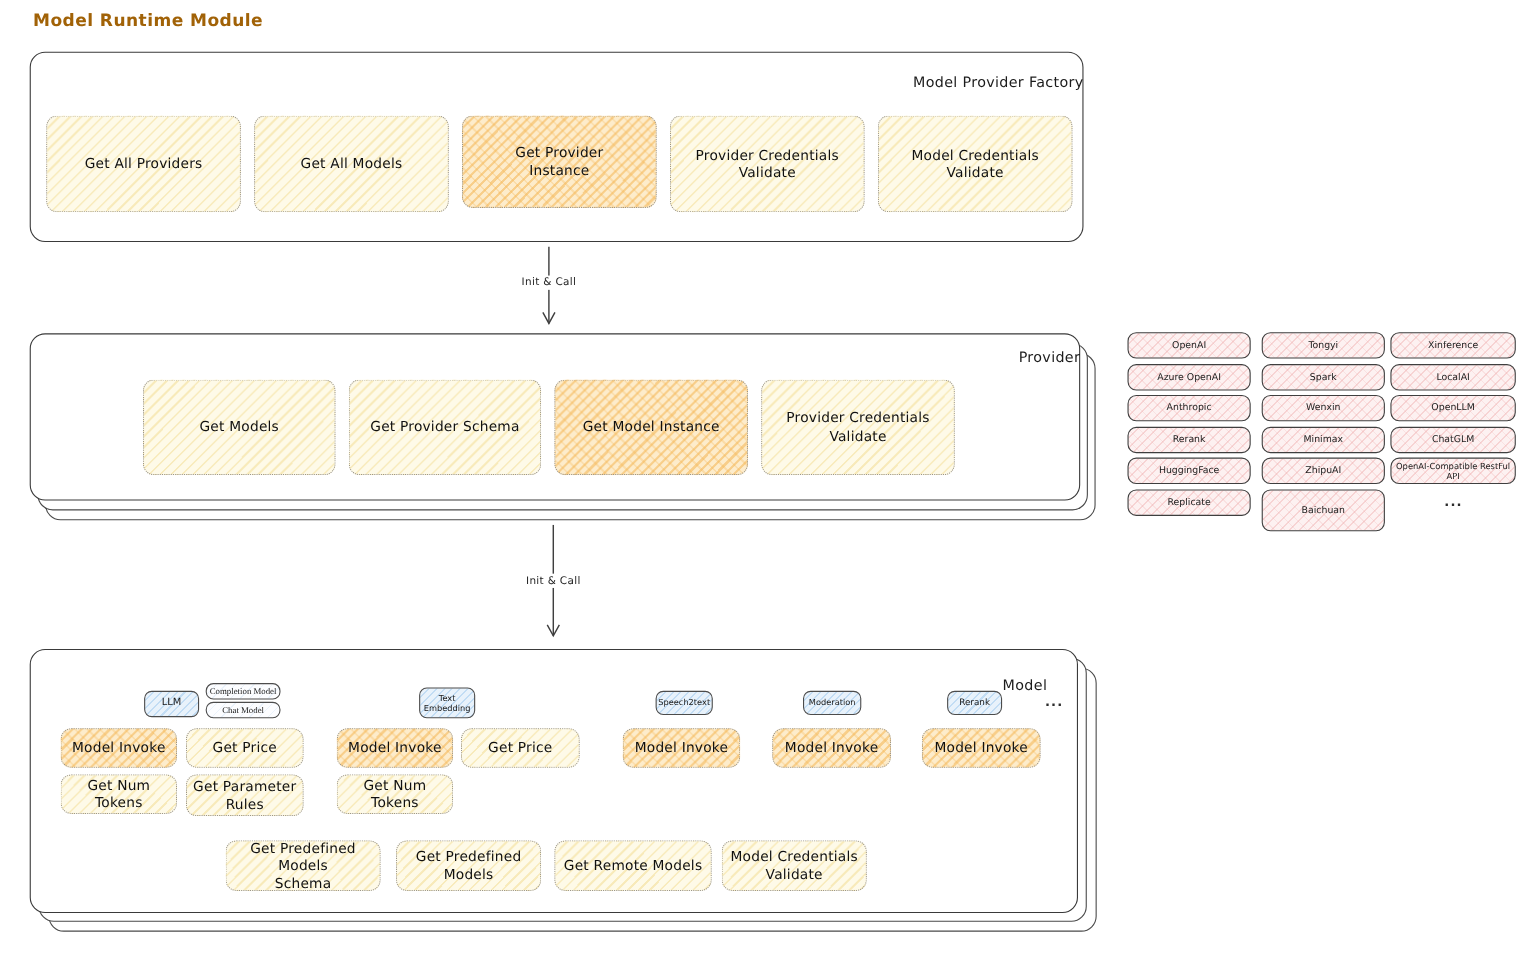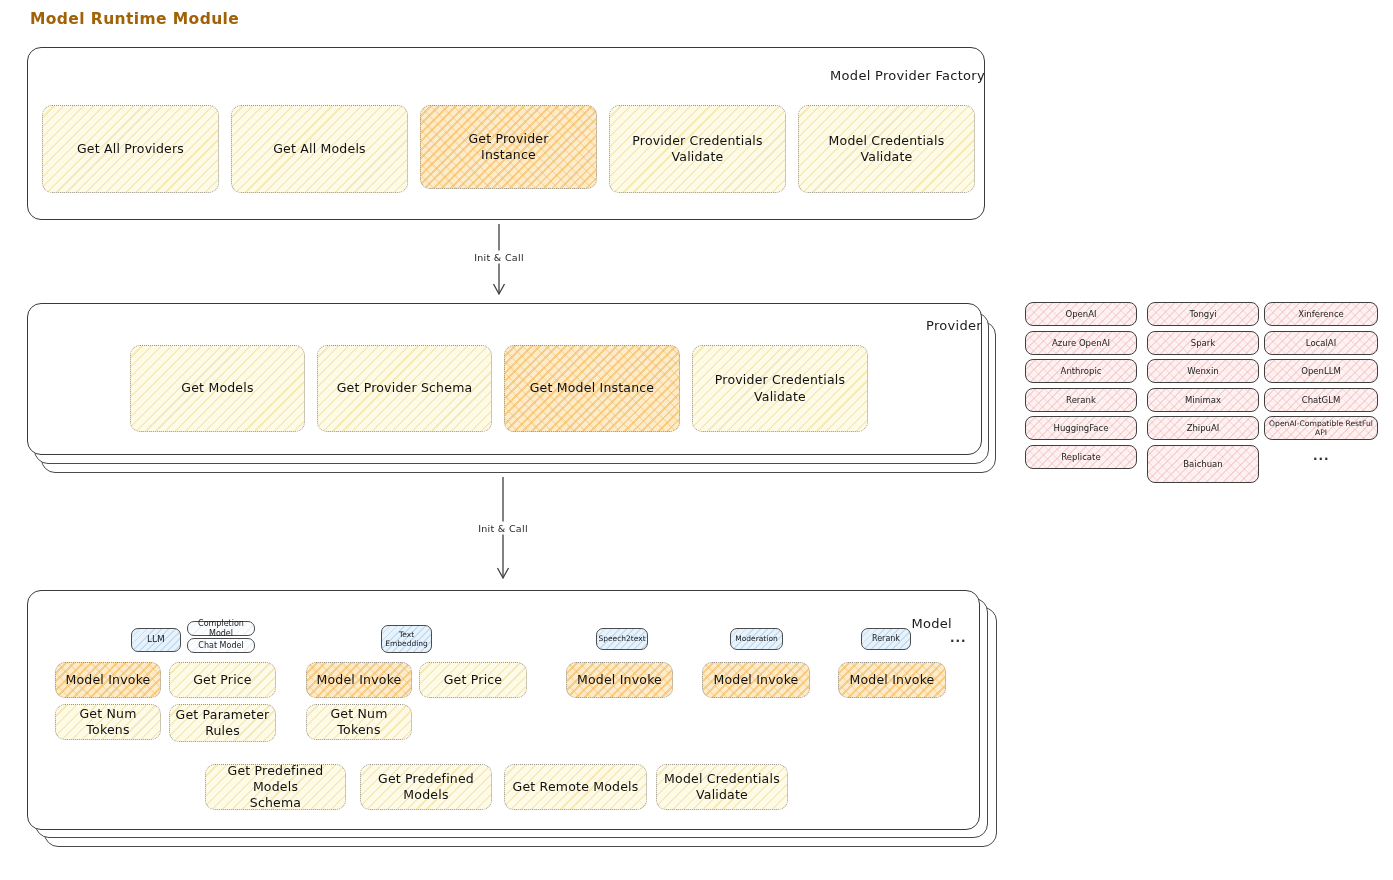--- a/index.html
+++ b/index.html
@@ -60,20 +60,21 @@
     text-align:center; font-size:8px; line-height:1.25; color:#1a1a1a;
     border:1.3px solid #4c4c4c; border-radius:7px; white-space:pre-line;
   }
   .badge.blue {
     background-color:#e8f2fb;
     background-image:repeating-linear-gradient(135deg, rgba(148,195,236,.45) 0 1.3px, rgba(0,0,0,0) 1.3px 5px);
   }
   .badge.white {
     background-color:#fcfdff;
     background-image:repeating-linear-gradient(135deg, rgba(170,205,240,.22) 0 1px, rgba(0,0,0,0) 1px 6px);
+    font-family:Liberation Serif, serif;
   }
   .dots { position:absolute; z-index:4; font-size:12px; font-weight:600; color:#2c2c2c; letter-spacing:1px; }
   
   .arrow { position:absolute; z-index:5; }
   .arrow-label {
     position:absolute; z-index:6; background:#ffffff; font-size:9.5px; color:#1f1f1f;
     padding:1px 4px; letter-spacing:.3px; transform:translate(-50%,-50%); white-space:nowrap;
   }
 </style>
 </head>

